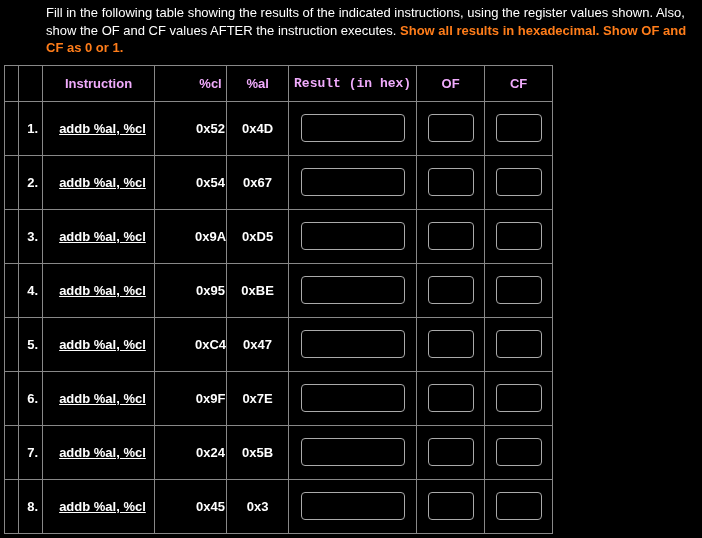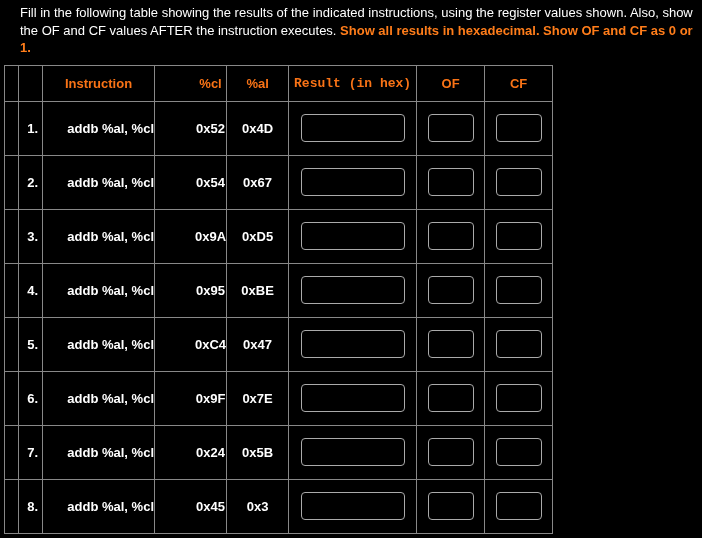--- a/index.html
+++ b/index.html
@@ -8,54 +8,55 @@
       color: #fff;
       font-family: Verdana, Geneva, sans-serif;
       font-size: 13px;
       padding: 4px 0 0 0;
       width: 702px;
     }
     .prompt {
       color: #fff;
       padding: 0 4px 8px 20px;
       line-height: 1.35;
+      margin-left: 26px;
     }
     .highlight {
       color: #ff7d1a;
       font-weight: bold;
     }
     table {
       border-collapse: collapse;
       margin-left: 4px;
     }
     th, td {
       border: 1px solid #888;
       padding: 0;
       text-align: center;
       vertical-align: middle;
       font-weight: bold;
     }
     th {
       height: 36px;
-      color: #f97316;
+      color: #f0abfc;
       font-weight: bold;
     }
     td {
       height: 54px;
     }
     .corner { width: 14px; }
     .col-num { width: 24px; }
     .col-instr { width: 112px; }
     .col-cl { width: 62px; padding-left: 40px; }
     .col-al { width: 62px; margin-left: 21px; }
     .col-result { width: 128px; font-family: Liberation Mono, monospace; }
     .col-of { width: 68px; }
     .col-cf { width: 68px; margin-left: 39px; }
     .rownum { text-align: right; padding-right: 4px; }
-    .instr { text-align: right; padding-left: 8px; }
+    .instr { text-align: center; padding-left: 8px; text-decoration: underline; }
     input[type="text"] {
       background: #000;
       border: 1px solid #aaa;
       border-radius: 4px;
       color: #fff;
       height: 28px;
       font-family: inherit;
       font-size: 13px;
       padding: 2px 6px;
       box-shadow: inset 1px 1px 2px rgba(0,0,0,0.6);

